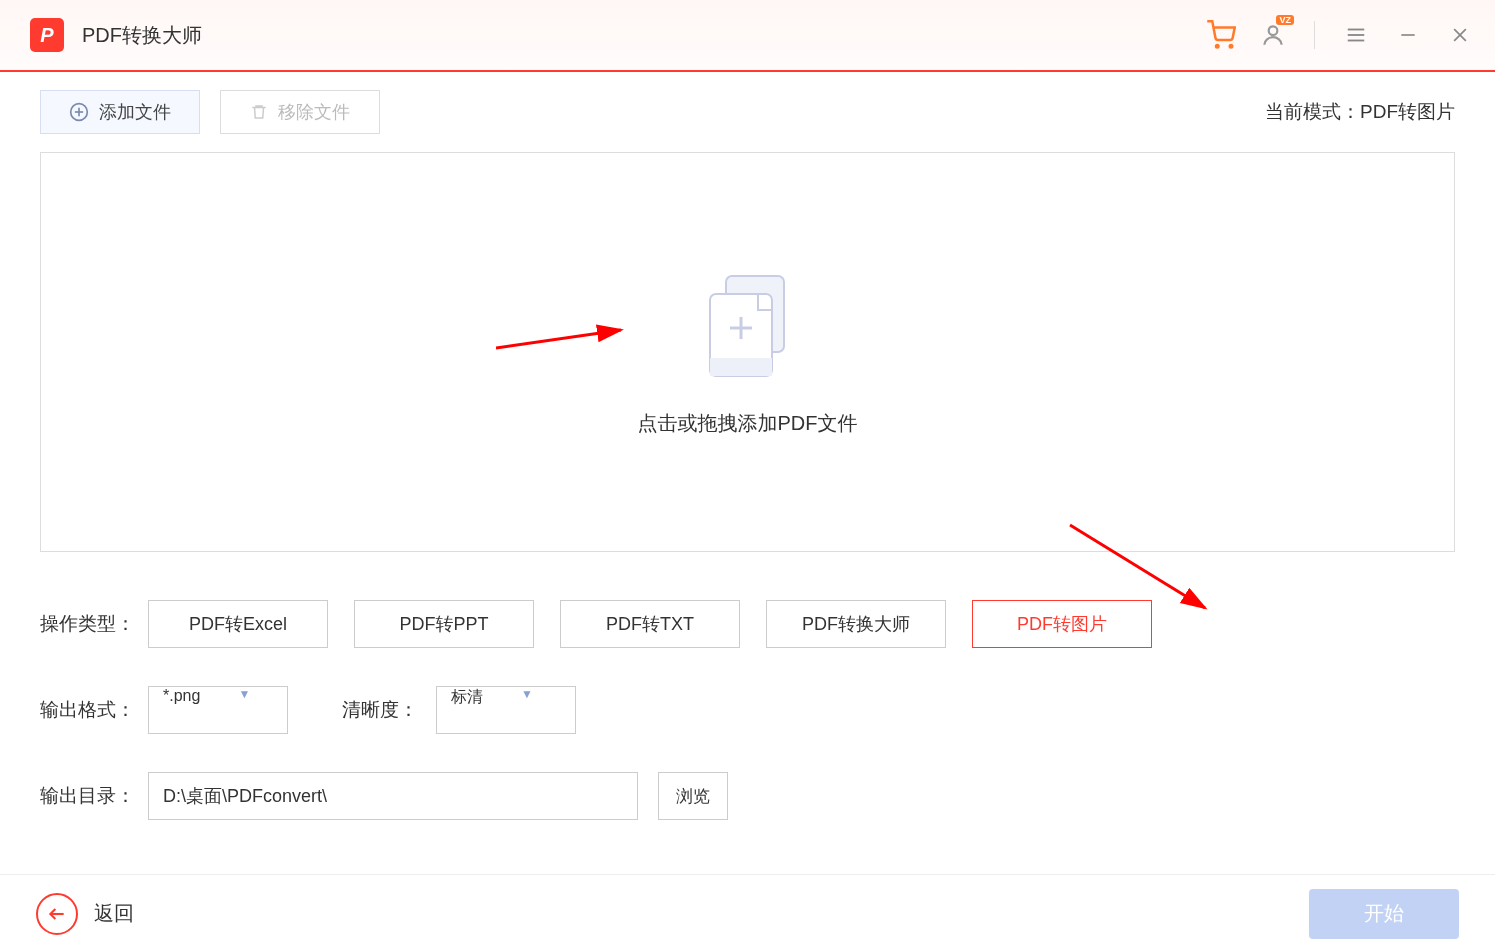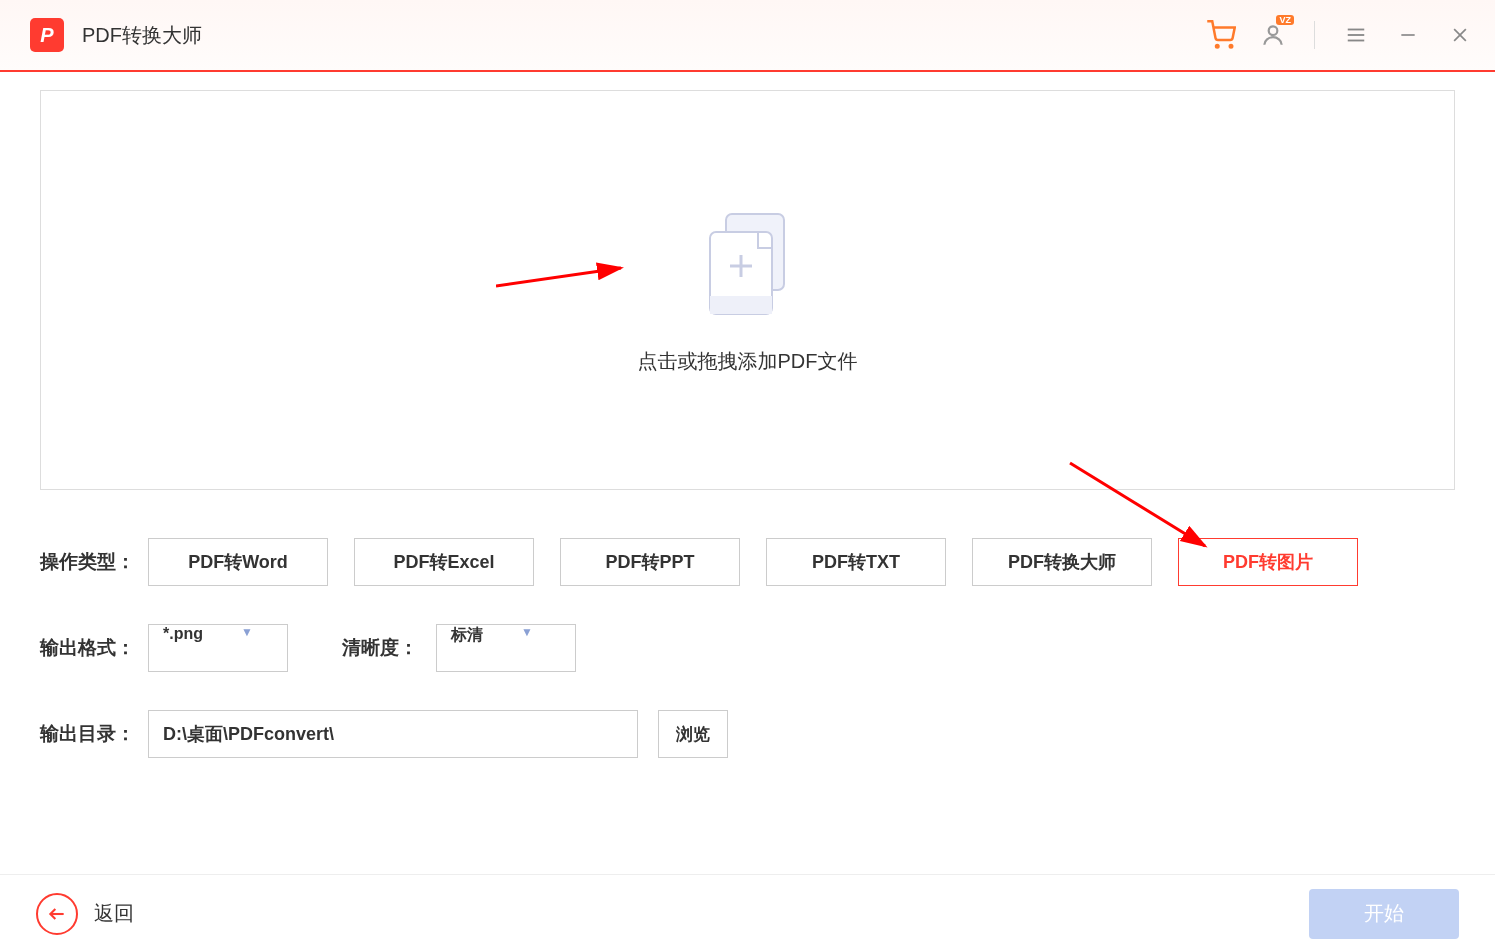--- a/index.html
+++ b/index.html
@@ -14,21 +14,21 @@
 .content { padding: 18px 40px 0 40px; }
 .toolbar { display: flex; align-items: center; margin-bottom: 18px; }
 .btn { height: 44px; border: 1px solid #ddd; background: #fff; display: flex; align-items: center; justify-content: center; gap: 10px; font-size: 18px; color: #555; cursor: pointer; padding: 0 28px; }
 .btn.add { background: #f5f8ff; border-color: #d6dff0; color: #4a6; color:#556; width:160px; }
 .btn.add span { color:#444; }
 .btn.remove { margin-left: 20px; color: #bbb; width:160px; }
 .mode-label { margin-left: auto; font-size: 19px; color: #333; }
 .dropzone { border: 1px solid #ddd; height: 400px; display: flex; flex-direction: column; align-items: center; justify-content: center; position: relative; cursor: pointer; }
 .dropzone-text { font-size: 20px; color: #333; margin-top: 22px; }
 .file-icon { width: 100px; height: 120px; position: relative; }
-.options { margin-top: 48px; font-weight: bold; }
+.options { margin-top: 48px; }
 .row { display: flex; align-items: center; margin-bottom: 38px; }
 .row-label { font-size: 19px; color: #333; width: 108px; }
 .type-btns { display: flex; gap: 26px; flex: 1; }
 .type-btn { border: 1px solid #ccc; height: 48px; width: 180px; display: flex; align-items: center; justify-content: center; font-size: 18px; color: #333; cursor: pointer; }
 .type-btn.active { border-color: #ff3b30; color: #ff3b30; }
 .select { border: 1px solid #ccc; height: 48px; display: flex; align-items: flex-start; padding: 0 14px; cursor: pointer; gap: 38px; min-width: 140px; }
 .select .tri { color: #8aa0d4; font-size: 12px; }
 .gap { width: 54px; }
 .row-label2 { font-size: 19px; color: #333; margin-right: 18px; }
 .text-input { border: 1px solid #ccc; height: 48px; width: 490px; padding: 0 14px; font-size: 18px; color: #333; display: flex; align-items: center; }
@@ -80,20 +80,39 @@
     <div class="titlebar-icon">
       <svg width="20" height="20" viewBox="0 0 24 24" fill="none" stroke="#888" stroke-width="2">
           <line x1="5" y1="5" x2="19" y2="19"></line>
           <line x1="19" y1="5" x2="5" y2="19"></line>
         </svg>
     </div>
   </div>
 </div>
 
 <div class="content">
+  <div class="toolbar">
+    <div class="btn add">
+      <svg width="20" height="20" viewBox="0 0 24 24" fill="none" stroke="#7a8ab0" stroke-width="2">
+          <circle cx="12" cy="12" r="10"></circle>
+          <line x1="12" y1="7" x2="12" y2="17"></line>
+          <line x1="7" y1="12" x2="17" y2="12"></line>
+        </svg>
+      <span>添加文件</span>
+    </div>
+    <div class="btn remove">
+      <svg width="18" height="18" viewBox="0 0 24 24" fill="none" stroke="#ccc" stroke-width="2">
+          <path d="M3 6h18M8 6V4h8v2M6 6l1 14h10l1-14"></path>
+        </svg>
+      <span>移除文件</span>
+    </div>
+    <div class="mode-label">
+      <span>当前模式：</span><span>PDF转图片</span>
+    </div>
+  </div>
 
   <div class="dropzone">
     <svg class="arrow-svg" style="left:455px; top:165px;" width="140" height="40">
       <defs>
           <marker id="ah1" markerWidth="10" markerHeight="10" refX="8" refY="3" orient="auto">
             <path d="M0,0 L0,6 L9,3 z" fill="#ff0000"></path>
           </marker>
         </defs>
       <line x1="0" y1="30" x2="125" y2="12" stroke="#ff0000" stroke-width="3" marker-end="url(#ah1)"></line>
     </svg>
@@ -107,21 +126,20 @@
         <line x1="43" y1="49" x2="43" y2="71" stroke="#c8cde3" stroke-width="3"></line>
       </svg>
     </div>
     <div class="dropzone-text">点击或拖拽添加PDF文件</div>
   </div>
 
   <div class="options">
     <div class="row" style="position:relative;">
       <div class="row-label">操作类型：</div>
       <div class="type-btns">
-        <div class="type-btn">PDF转Word</div>
         <div class="type-btn">PDF转Excel</div>
         <div class="type-btn">PDF转PPT</div>
         <div class="type-btn">PDF转TXT</div>
         <div class="type-btn">PDF转换大师</div>
         <div class="type-btn active">PDF转图片</div>
       </div>
       <svg class="arrow-svg" style="left:1020px; top:-80px;" width="160" height="100">
         <defs>
             <marker id="ah2" markerWidth="10" markerHeight="10" refX="8" refY="3" orient="auto">
               <path d="M0,0 L0,6 L9,3 z" fill="#ff0000"></path>

